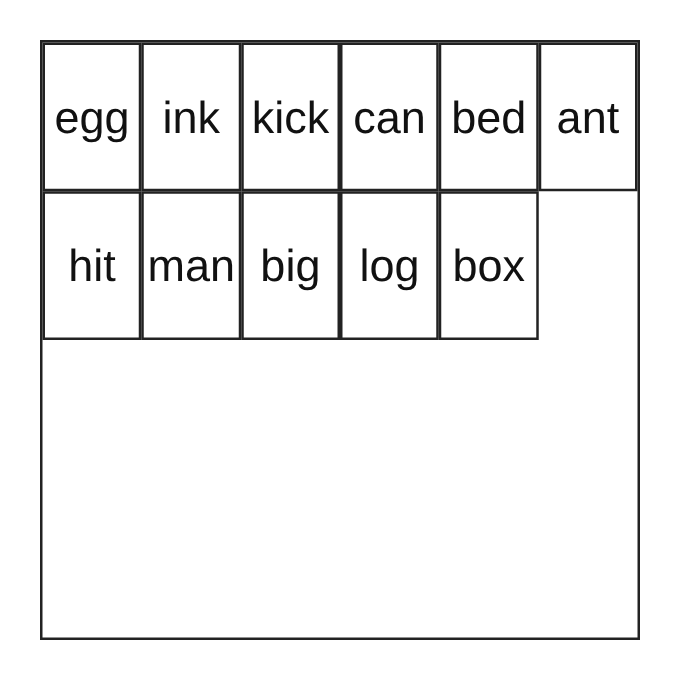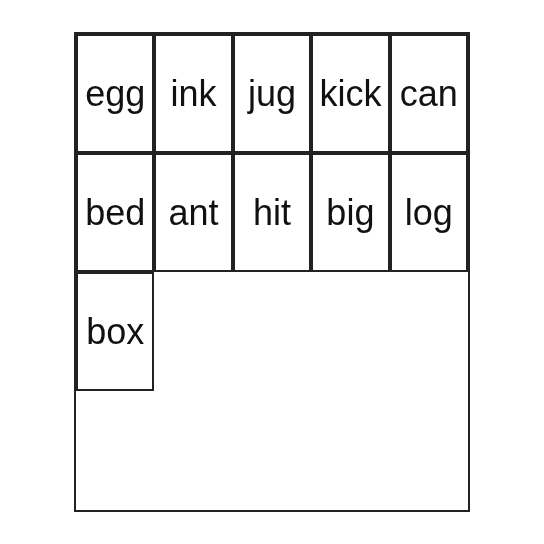--- a/index.html
+++ b/index.html
@@ -14,44 +14,44 @@
       background: #ffffff;
       display: flex;
       align-items: center;
       justify-content: center;
       font-family: Arial, Helvetica, sans-serif;
     }
 
     .grid-container {
       border: 2px solid #222;
       display: grid;
-      grid-template-columns: repeat(5, 1fr);
+      grid-template-columns: repeat(6, 1fr);
       grid-template-rows: repeat(4, 1fr);
-      width: 396px;
+      width: 480px;
       height: 480px;
     }
 
     .grid-cell {
       border: 2px solid #222;
       display: flex;
       align-items: center;
       justify-content: center;
       font-size: 36px;
       font-weight: normal;
       color: #111;
     }
   </style>
 </head>
 <body>
 
 <div class="grid-container">
 <div class="grid-cell">egg</div>
     <div class="grid-cell">ink</div>
-    <div class="grid-cell">jug</div>
     <div class="grid-cell">kick</div>
     <div class="grid-cell">can</div>
     <div class="grid-cell">bed</div>
     <div class="grid-cell">ant</div>
     <div class="grid-cell">hit</div>
+    <div class="grid-cell">man</div>
     <div class="grid-cell">big</div>
     <div class="grid-cell">log</div>
     <div class="grid-cell">box</div>
   </div>
 
 </body></html>

